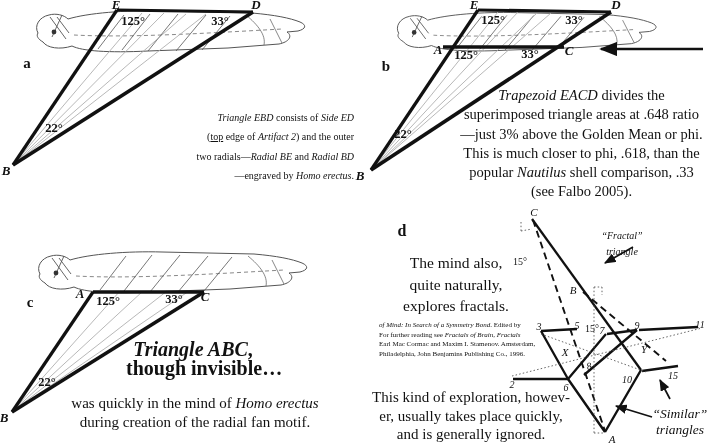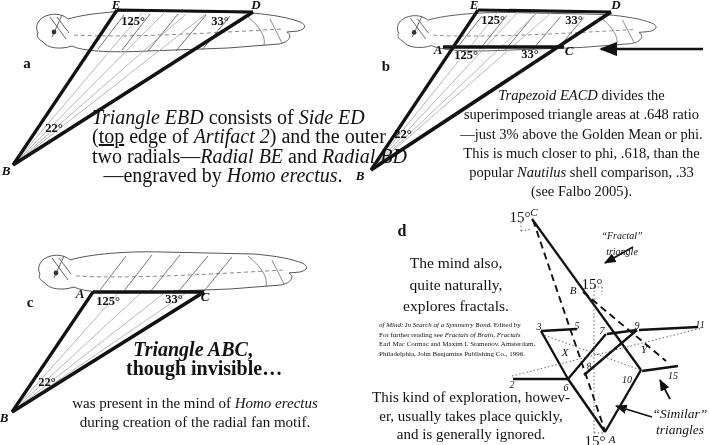--- a/index.html
+++ b/index.html
@@ -8,25 +8,25 @@
   #fig{position:relative;width:709px;height:445px;}
   svg.geom{position:absolute;left:0;top:0;}
   .txt{position:absolute;text-align:center;line-height:1.28;}
   .cl{white-space:nowrap;}
   .it{font-style:italic;}
   .un{text-decoration:underline;}
   .lbl{position:absolute;transform:translate(-50%,-50%);white-space:nowrap;}
   .pt{font-weight:bold;font-style:italic;font-size:13px;}
   .pt2{font-style:italic;font-size:11px;}
   .ang{font-weight:bold;font-size:12.5px;}
-  .ang2{font-size:15px;}
+  .ang2{font-size:10px;margin-top:44px;}
   .num{font-style:italic;font-size:10px;}
   .tag{font-weight:bold;font-size:15px;}
   .rot{transform:translate(-50%,-50%) rotate(-15deg);}
-  #cap-a{left:92px;top:108px;width:262px;font-size:20px;line-height:19.3px;}
+  #cap-a{left:92px;top:108px;width:262px;font-size:10px;line-height:19.3px;text-align:right;}
   #cap-b{left:456px;top:86px;width:251px;font-size:14.5px;line-height:19.3px;}
   #cap-c1{left:126px;top:340px;width:134px;font-size:20px;line-height:19px;font-weight:bold;}
   #cap-c2{left:60px;top:394px;width:270px;font-size:15px;line-height:19px;}
   #d-mind{left:396px;top:252px;width:120px;font-size:15.5px;line-height:21.5px;}
   #d-cite{left:379px;top:321px;width:134px;font-size:7px;line-height:9.7px;}
   #d-expl{left:371px;top:388px;width:200px;font-size:15px;line-height:18.5px;}
   #d-fractal{left:585px;top:228px;width:74px;font-size:10px;font-style:italic;line-height:16px;}
   #d-similar{left:649px;top:406px;width:62px;font-size:13.5px;font-style:italic;line-height:16px;}
 </style>
 </head>
@@ -139,21 +139,21 @@
 <div class="lbl pt" style="left:4px;top:418px">B</div>
 <div class="lbl tag" style="left:30px;top:302px">c</div>
 <div class="lbl ang" style="left:108px;top:301px">125°</div>
 <div class="lbl ang" style="left:174px;top:299px">33°</div>
 <div class="lbl ang" style="left:47px;top:382px">22°</div>
 <div class="txt" id="cap-c1">
   <div class="cl"><span class="it">Triangle ABC</span><span>,</span></div>
   <div class="cl"><span>though invisible…</span></div>
 </div>
 <div class="txt" id="cap-c2">
-  <div class="cl"><span>was present in the mind of </span><span class="it">Homo erectus</span></div>
+  <div class="cl"><span>was quickly in the mind of </span><span class="it">Homo erectus</span></div>
   <div class="cl"><span>during creation of the radial fan motif.</span></div>
 </div>
 
 <div class="lbl tag" style="left:402px;top:231px;font-size:16px">d</div>
 <div class="txt" id="d-mind">
   <div class="cl">The mind also,</div>
   <div class="cl">quite naturally,</div>
   <div class="cl">explores fractals.</div>
 </div>
 <div class="txt" id="d-cite">

